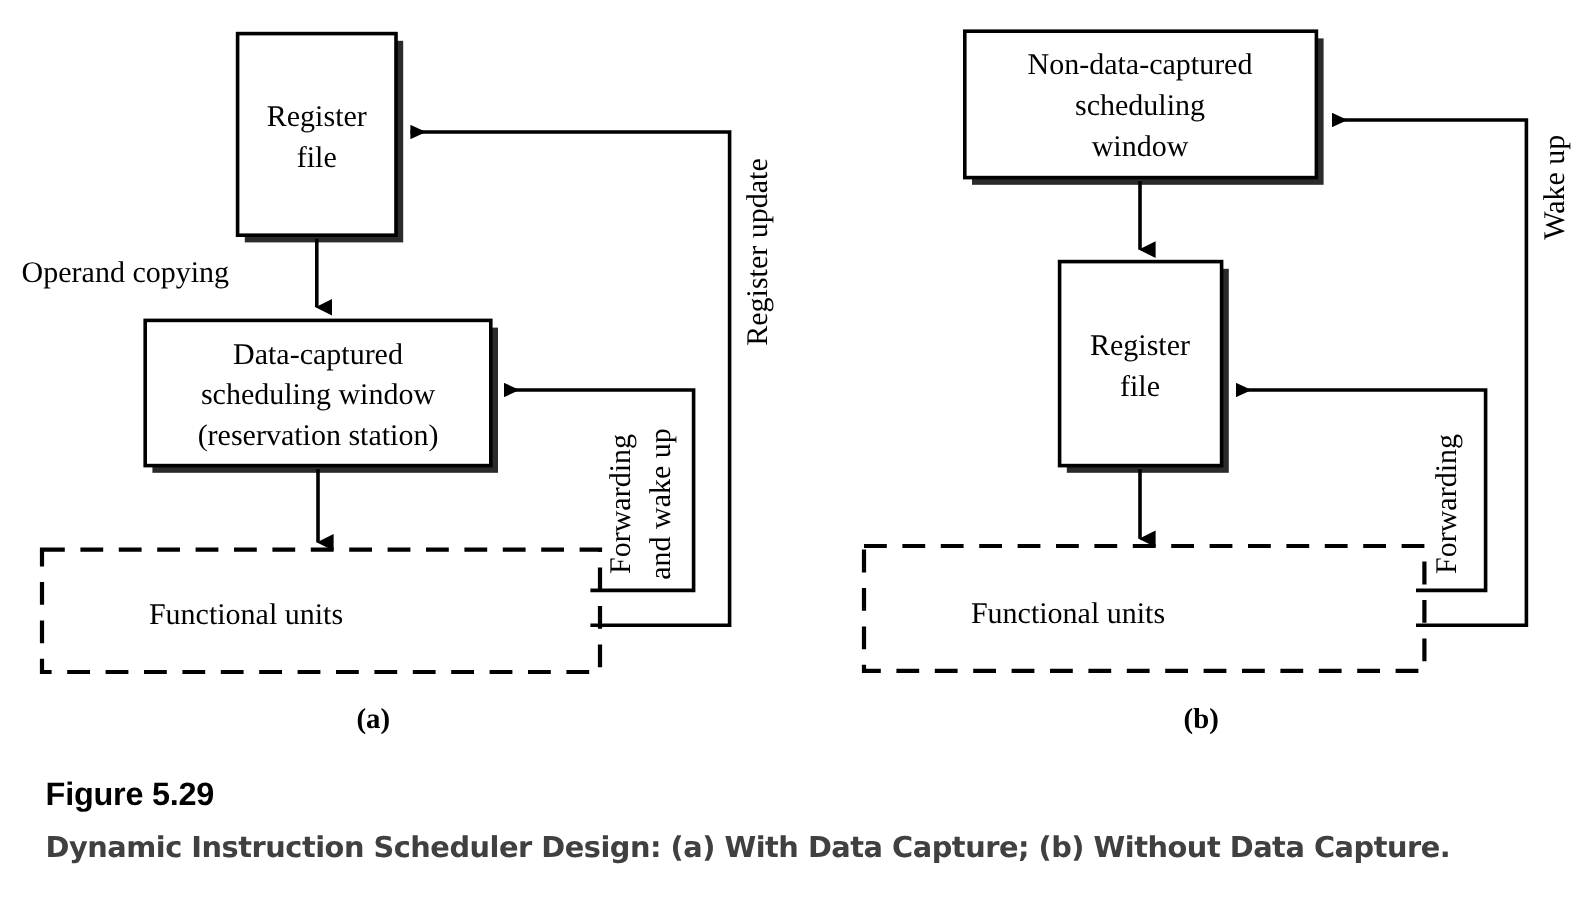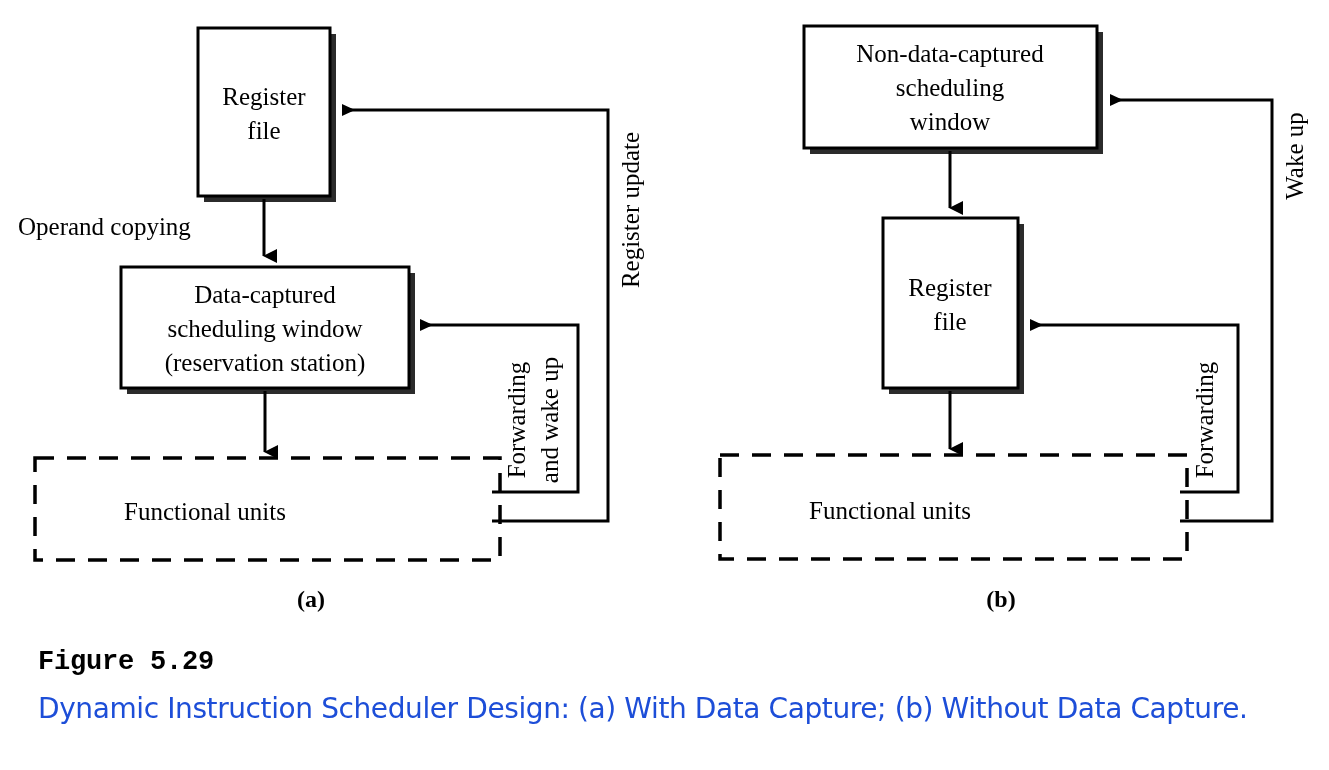--- a/index.html
+++ b/index.html
@@ -74,33 +74,33 @@
     stroke: #000000;
     stroke-width: 3;
   }
   .caption-block {
     position: absolute;
     left: 38px;
     top: 648px;
     width: 1260px;
   }
   .caption-title {
-    font-family: Liberation Mono, monospace;
+    font-family: Liberation Sans, sans-serif;
     font-size: 27px;
     font-weight: bold;
     color: #000000;
     letter-spacing: -0.2px;
     margin: 0 0 14px 0;
     line-height: 1.1;
   }
   .caption-text {
     font-family: "DejaVu Sans", "Liberation Sans", sans-serif;
-    font-size: 28px;
-    font-weight: 400;
-    color: #1d4ed8;
+    font-size: 24px;
+    font-weight: 700;
+    color: #404040;
     letter-spacing: -0.4px;
     margin: 0;
     line-height: 1.2;
   }
 </style>
 </head>
 <body>
 
 <div id="figure-root">
 

